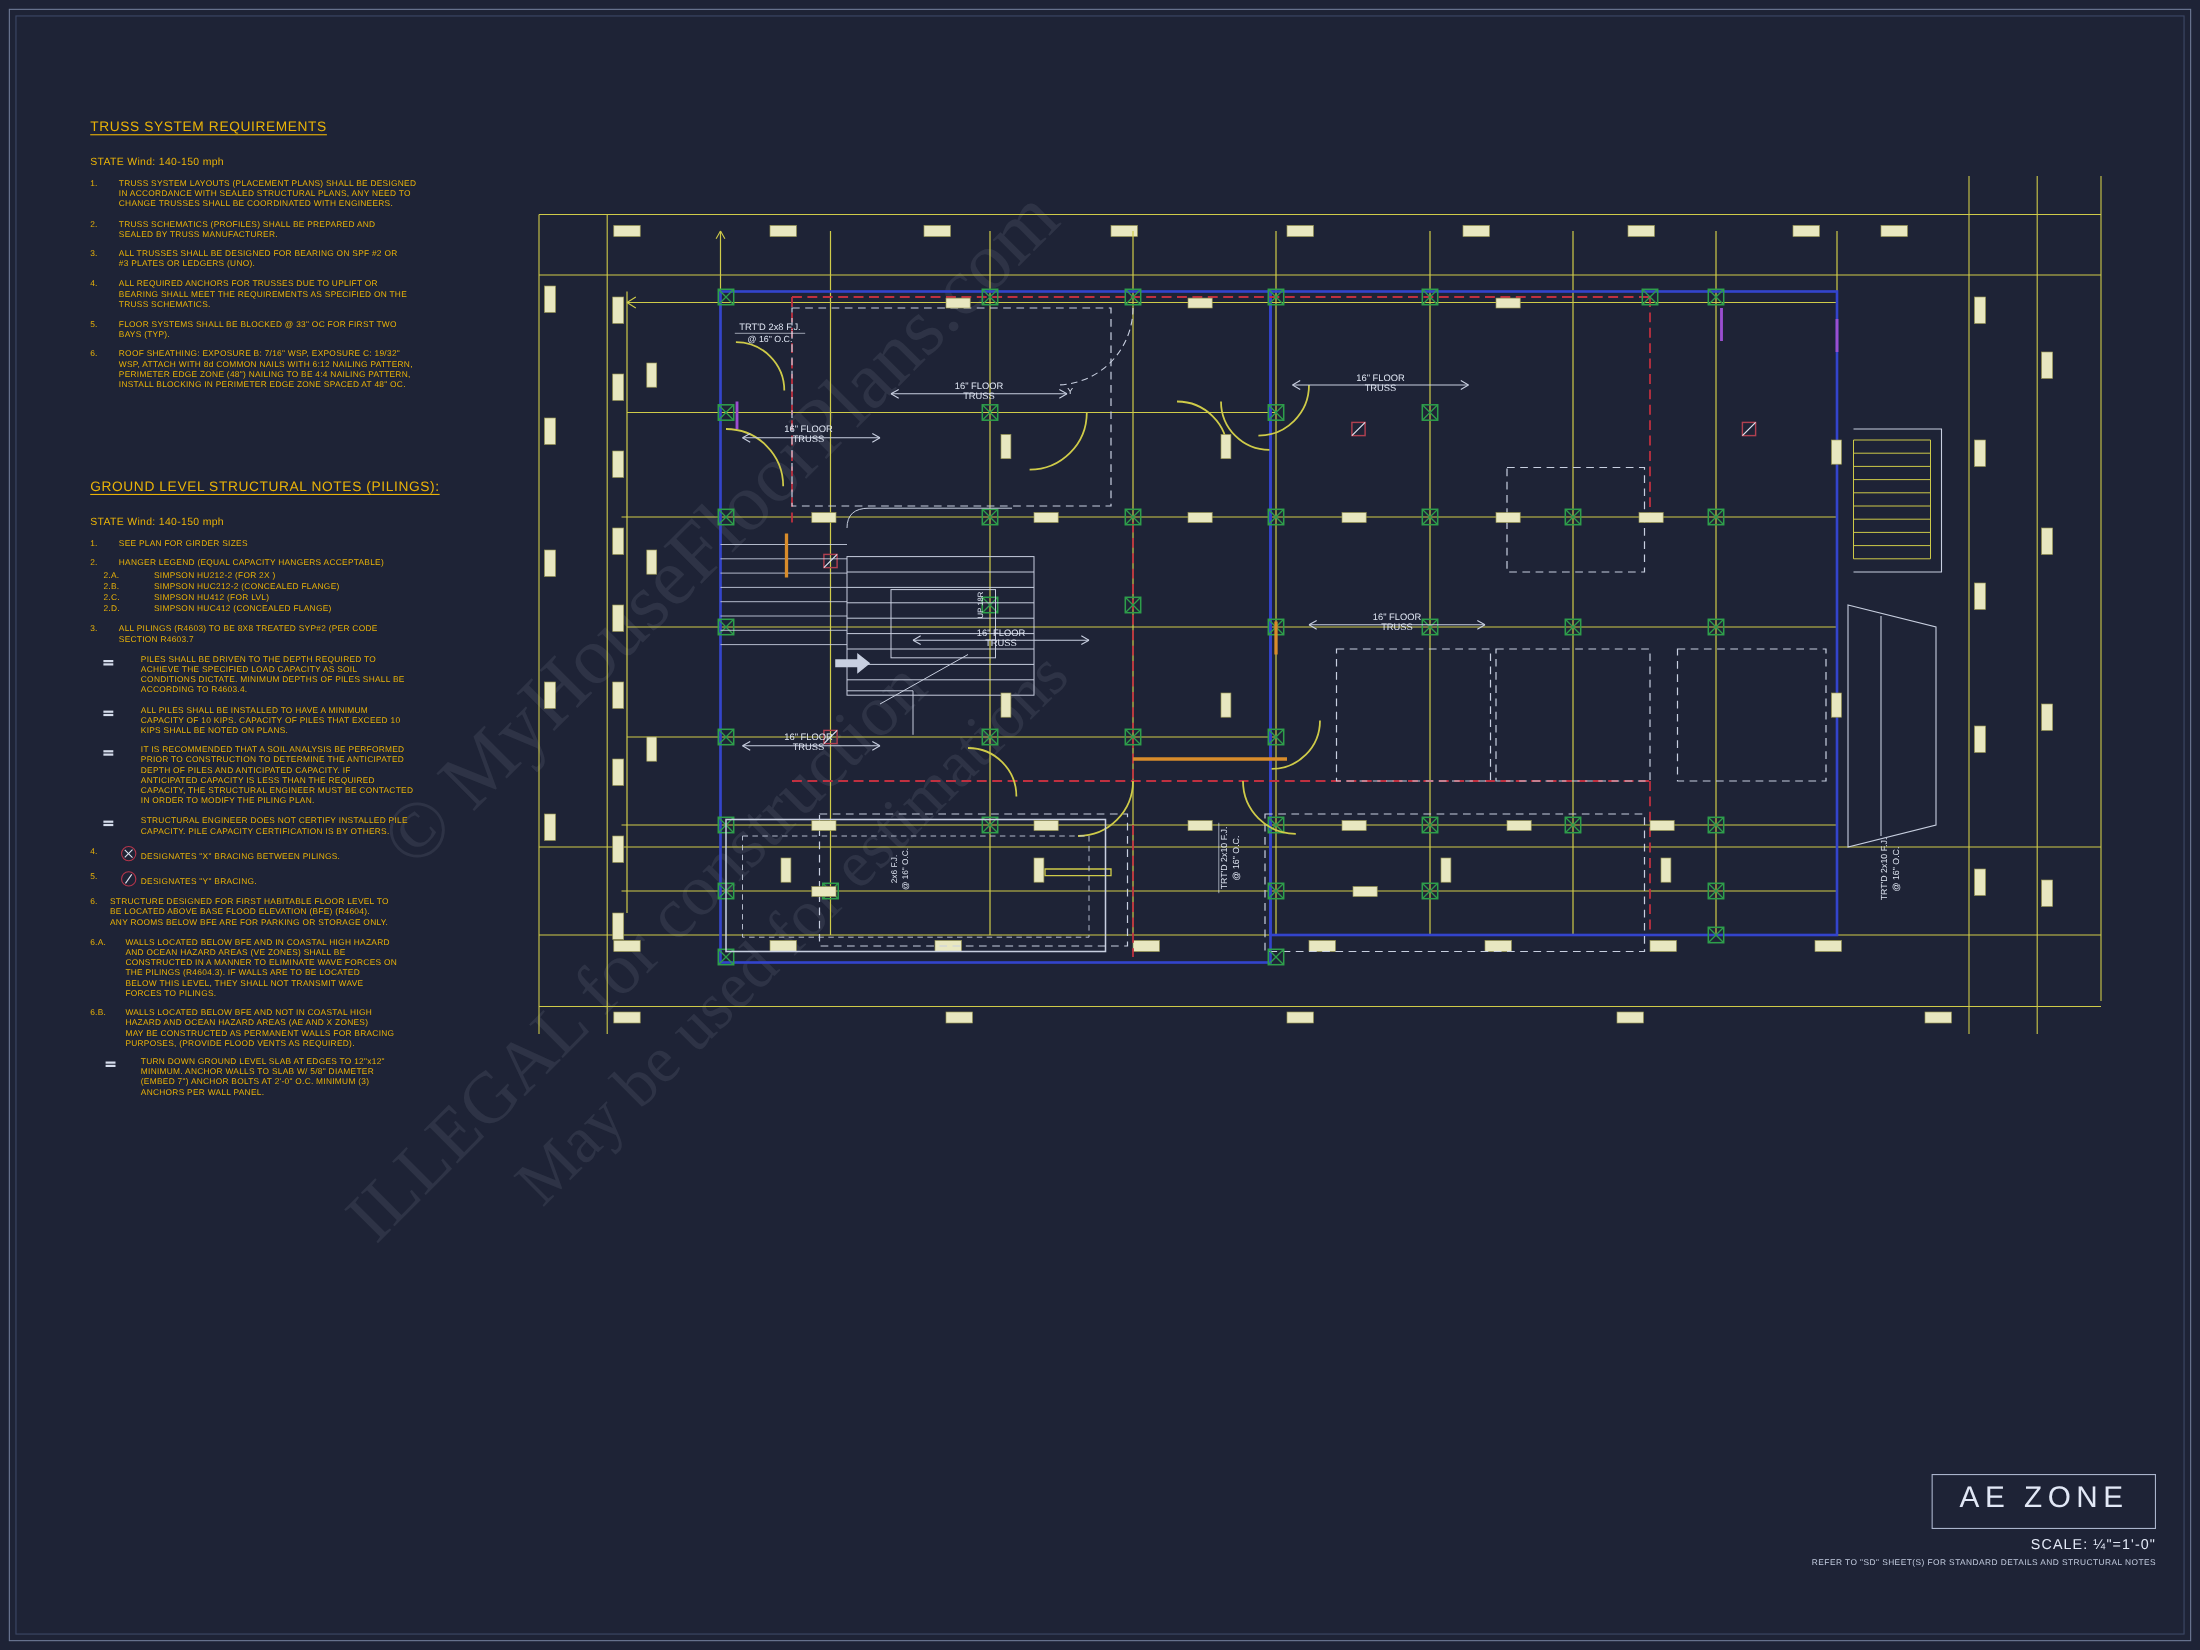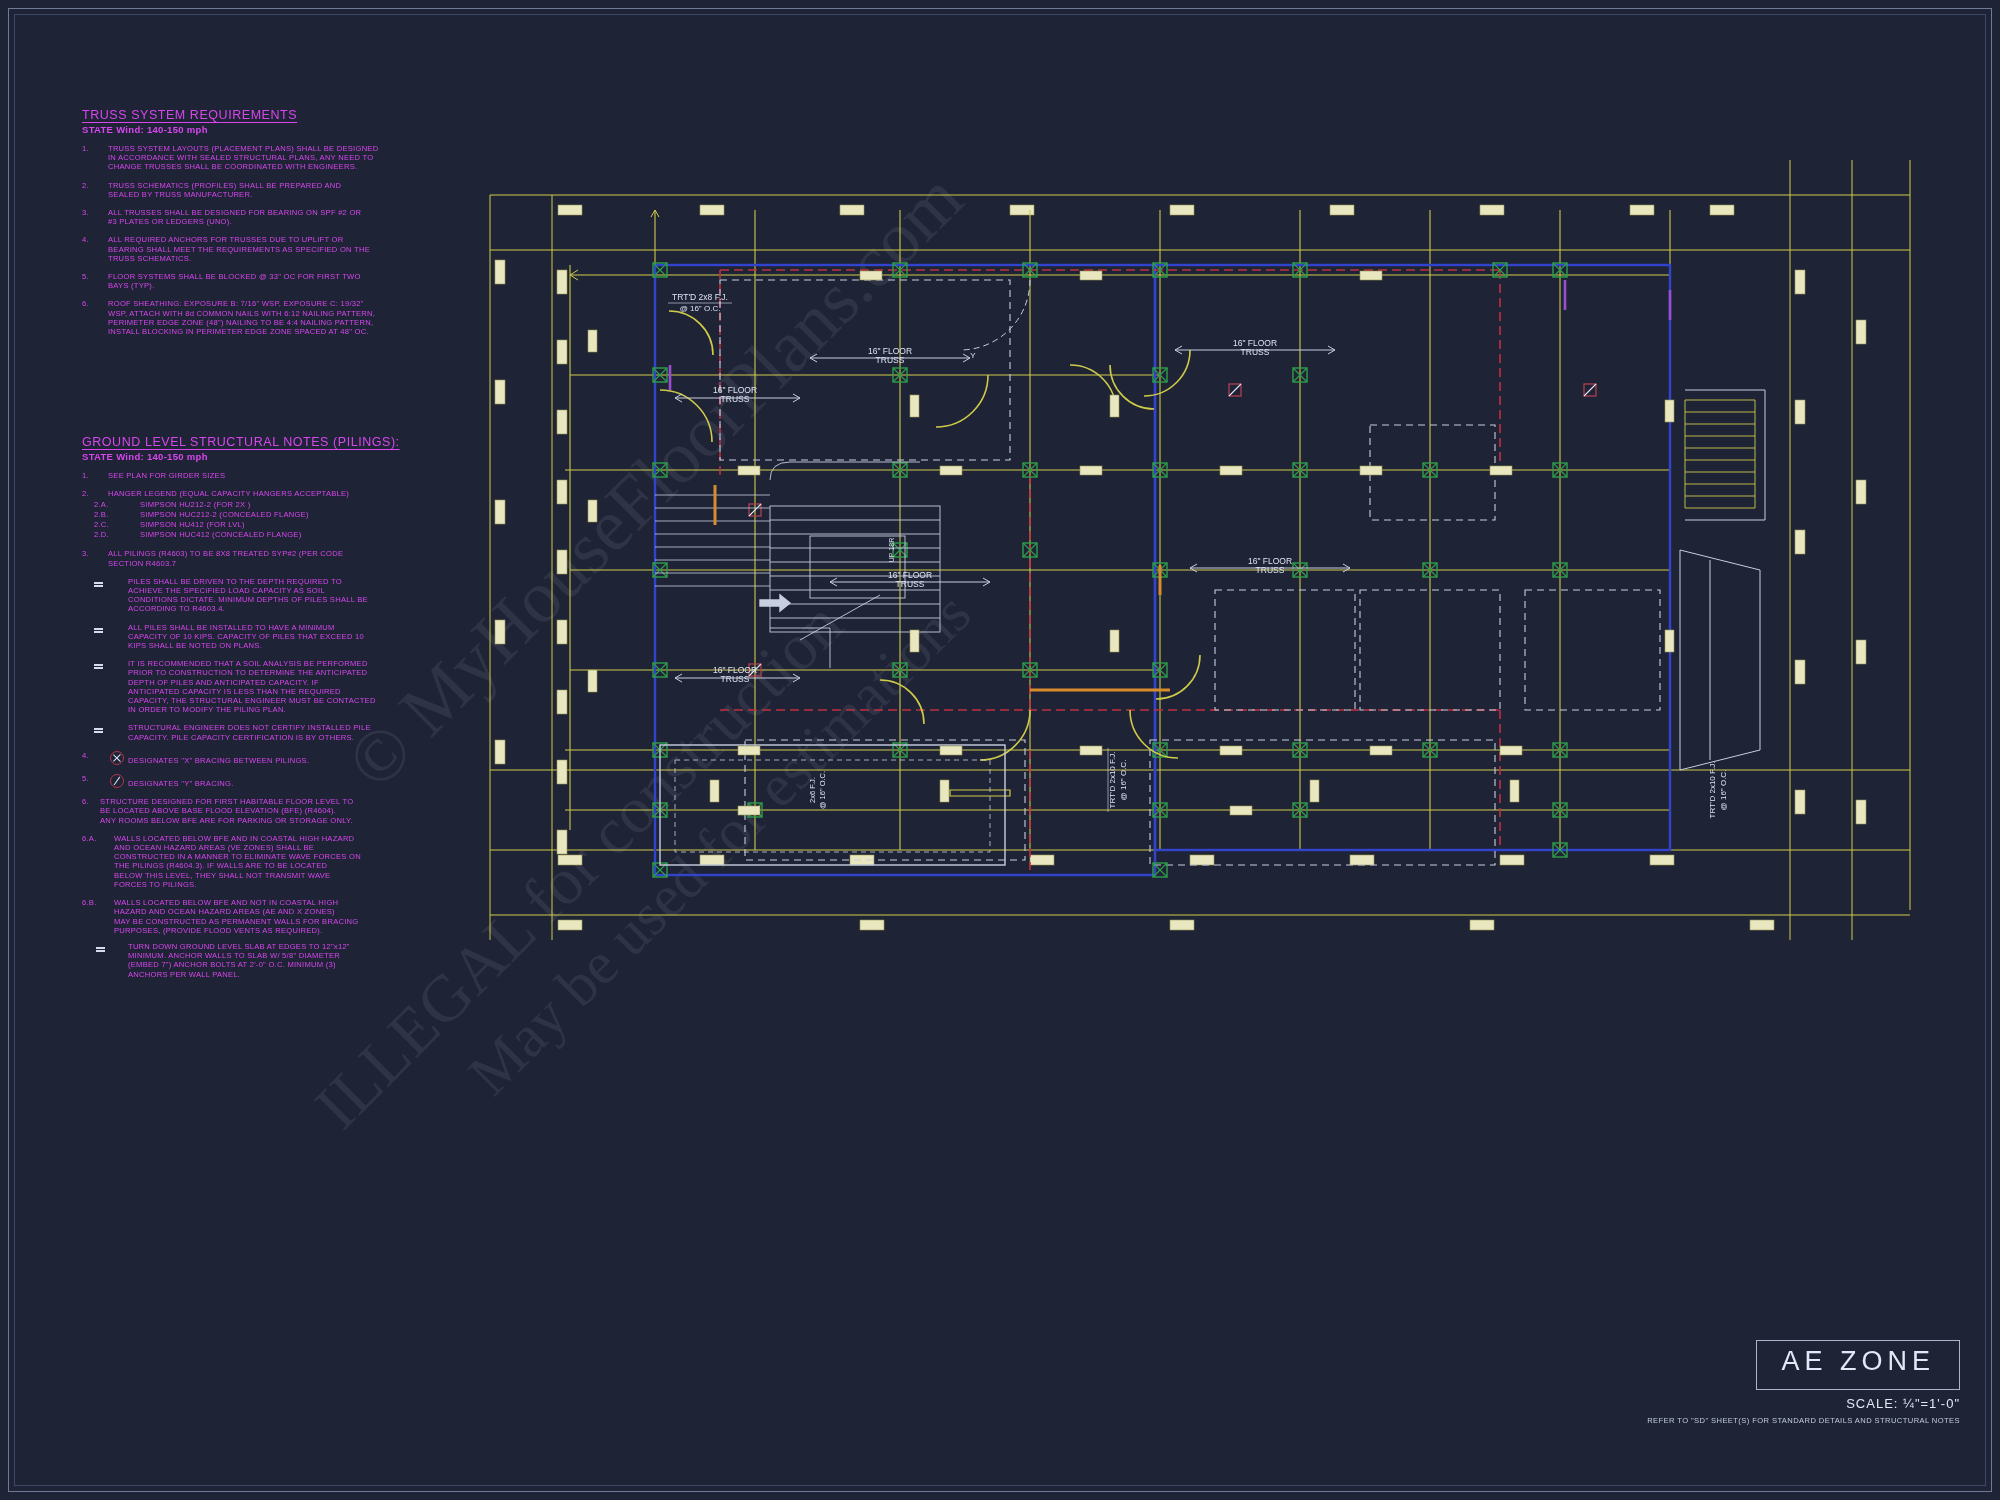--- a/index.html
+++ b/index.html
@@ -6,24 +6,24 @@
   body{width:2000px;height:1500px;position:relative;overflow:hidden;
        font-family:"Liberation Sans",sans-serif;color:#cfd6e6;}
 
   
   .sheet-border{position:absolute;left:8px;top:8px;right:8px;bottom:8px;
                 border:1px solid #6e7a96;pointer-events:none;}
   .sheet-border-inner{position:absolute;left:14px;top:14px;right:14px;bottom:14px;
                 border:1px solid #3c4866;pointer-events:none;}
 
   
-  .notes{position:absolute;color:#d946ef;}
+  .notes{position:absolute;color:#eab308;}
   .note-title{font-size:12.5px;letter-spacing:.55px;text-decoration:underline;
               text-underline-offset:3px;white-space:nowrap;}
-  .note-sub{font-size:9.5px;letter-spacing:.3px;margin-top:2px;white-space:nowrap;font-weight:bold;}
+  .note-sub{font-size:9.5px;letter-spacing:.3px;margin-top:20px;white-space:nowrap;}
   .note-row{display:flex;font-size:7.6px;line-height:9.2px;letter-spacing:.25px;
             margin-top:9px;}
   .note-row.tight{margin-top:2px;}
   .note-num{width:26px;flex:0 0 26px;}
   .note-body{flex:1;}
   .note-body div{white-space:nowrap;}
 
   .legend-line{display:flex;font-size:7.6px;line-height:10px;letter-spacing:.25px;}
   .legend-line .lk{width:46px;flex:0 0 46px;padding-left:12px;}
 

